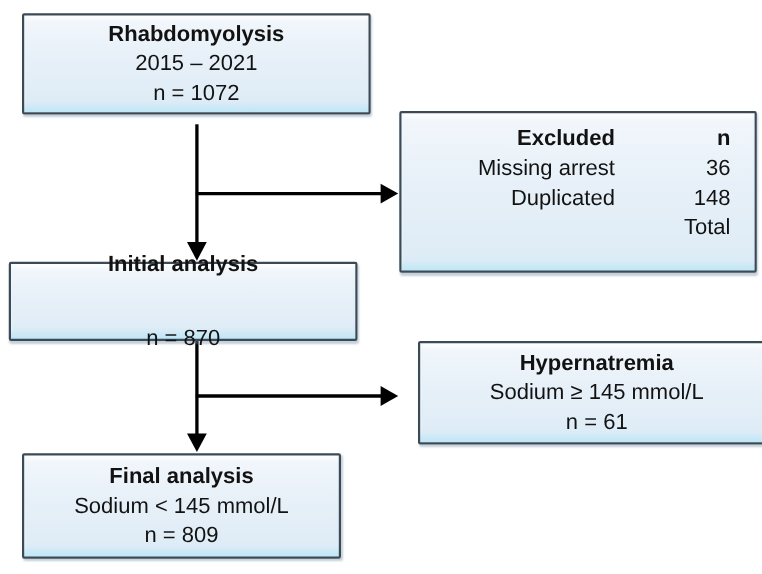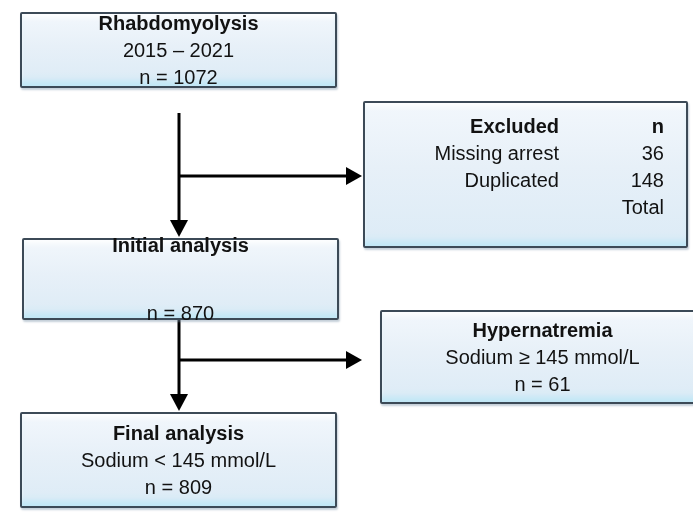--- a/index.html
+++ b/index.html
@@ -28,26 +28,26 @@
       inset 2px 0 3px -2px #ffffff,
       1px 2px 2px rgba(125, 148, 168, 0.45);
     display: flex;
     flex-direction: column;
     justify-content: center;
     text-align: center;
     font-size: 20px;
     line-height: 27px;
   }
   .box-title { font-weight: bold; }
-  .box-rhabdo   { left: 20px;  top: 12px;  width: 317px; height: 76px; }
+  .box-rhabdo   { left: 20px;  top: 12px;  width: 317px; height: 92px; }
   .box-excluded { left: 363px; top: 101px; width: 325px; height: 147px;
                   text-align: right; padding: 0 22px 16px 10px; }
-  .box-initial  { left: 22px;  top: 238px; width: 317px; height: 82px; gap: 41px; }
+  .box-initial  { left: 8px;  top: 238px; width: 317px; height: 72px; gap: 41px; }
   .box-hyper    { left: 363px; top: 310px; width: 325px; height: 94px; margin-left: 17px; }
-  .box-final    { left: 20px;  top: 412px; width: 317px; height: 96px; }
+  .box-final    { left: 20px;  top: 412px; width: 290px; height: 96px; }
 
   .tbl-row { display: flex; }
   .tbl-label { flex: 1; text-align: right; }
   .tbl-value { width: 105px; text-align: right; }
   .tbl-head .tbl-label, .tbl-head .tbl-value { font-weight: bold; }
 
   .connector-layer {
     position: absolute;
     left: 0; top: 0;
     width: 693px; height: 522px;

